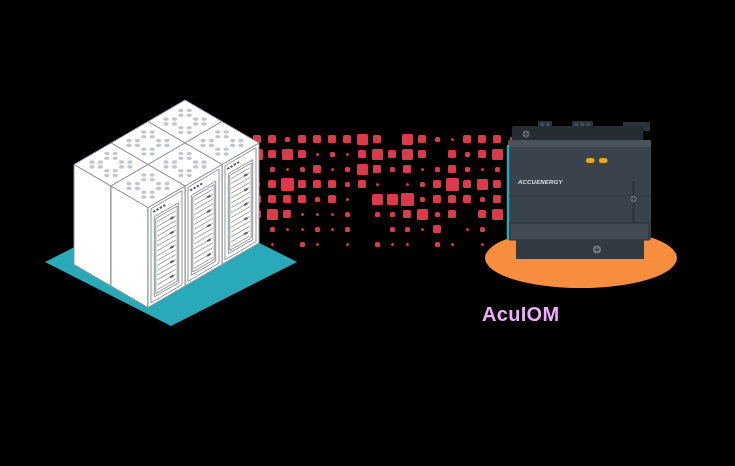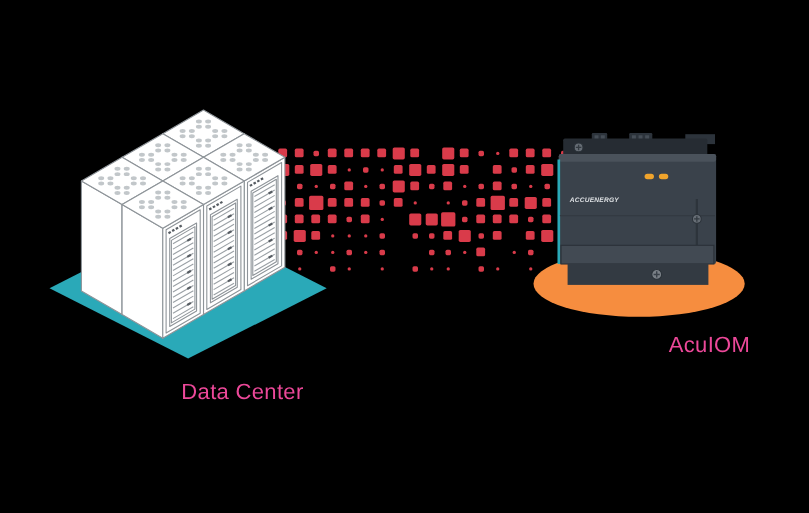--- a/index.html
+++ b/index.html
@@ -3,22 +3,22 @@
 <meta charset="utf-8">
 <style>
   html,body{margin:0;padding:0;background:#000;}
   .stage{position:relative;width:735px;height:466px;background:#000;overflow:hidden;
          font-family:"Liberation Sans","DejaVu Sans",sans-serif;}
   .stage svg{position:absolute;display:block;}
   #dc-svg{left:30px;top:70px;}
   #dev-svg{left:480px;top:115px;}
   #pattern{position:absolute;left:0;top:0;width:735px;height:466px;}
   .dot{position:absolute;border-radius:1.5px;}
-  .caption{position:absolute;width:200px;text-align:right;font-size:20px;
-           letter-spacing:.3px;color:#ec4899;font-weight:400;}
+  .caption{position:absolute;width:200px;text-align:left;font-size:20px;
+           letter-spacing:.3px;color:#f0abfc;font-weight:700;}
   #label-dc{left:76px;top:346px;}
   #label-io{left:482px;top:303px;}
 </style>
 </head>
 <body>
 
 <div class="stage">
 
   <div id="pattern">
       <div class="dot" style="width: 8px; height: 8px; background: rgb(217, 59, 74); left: 253px; top: 135px;"></div>
@@ -411,15 +411,14 @@
 
     <rect x="30" y="108" width="139" height="17" fill="#424a53" stroke="#2b3138" stroke-width="1"></rect>
     <rect x="36" y="125" width="128" height="19" fill="#333a42"></rect>
     <g>
       <circle cx="117" cy="134.5" r="4.5" fill="#7a8087" stroke="#2b3239" stroke-width="1"></circle>
       <line x1="114.2" y1="134.5" x2="119.8" y2="134.5" stroke="#3a414a" stroke-width="1.3"></line>
       <line x1="117" y1="131.7" x2="117" y2="137.3" stroke="#3a414a" stroke-width="1.3"></line>
     </g>
   </svg>
 
-  <div class="caption" id="label-dc">Data Center</div>
   <div class="caption" id="label-io">AcuIOM</div>
 </div>
 
 </body></html>

